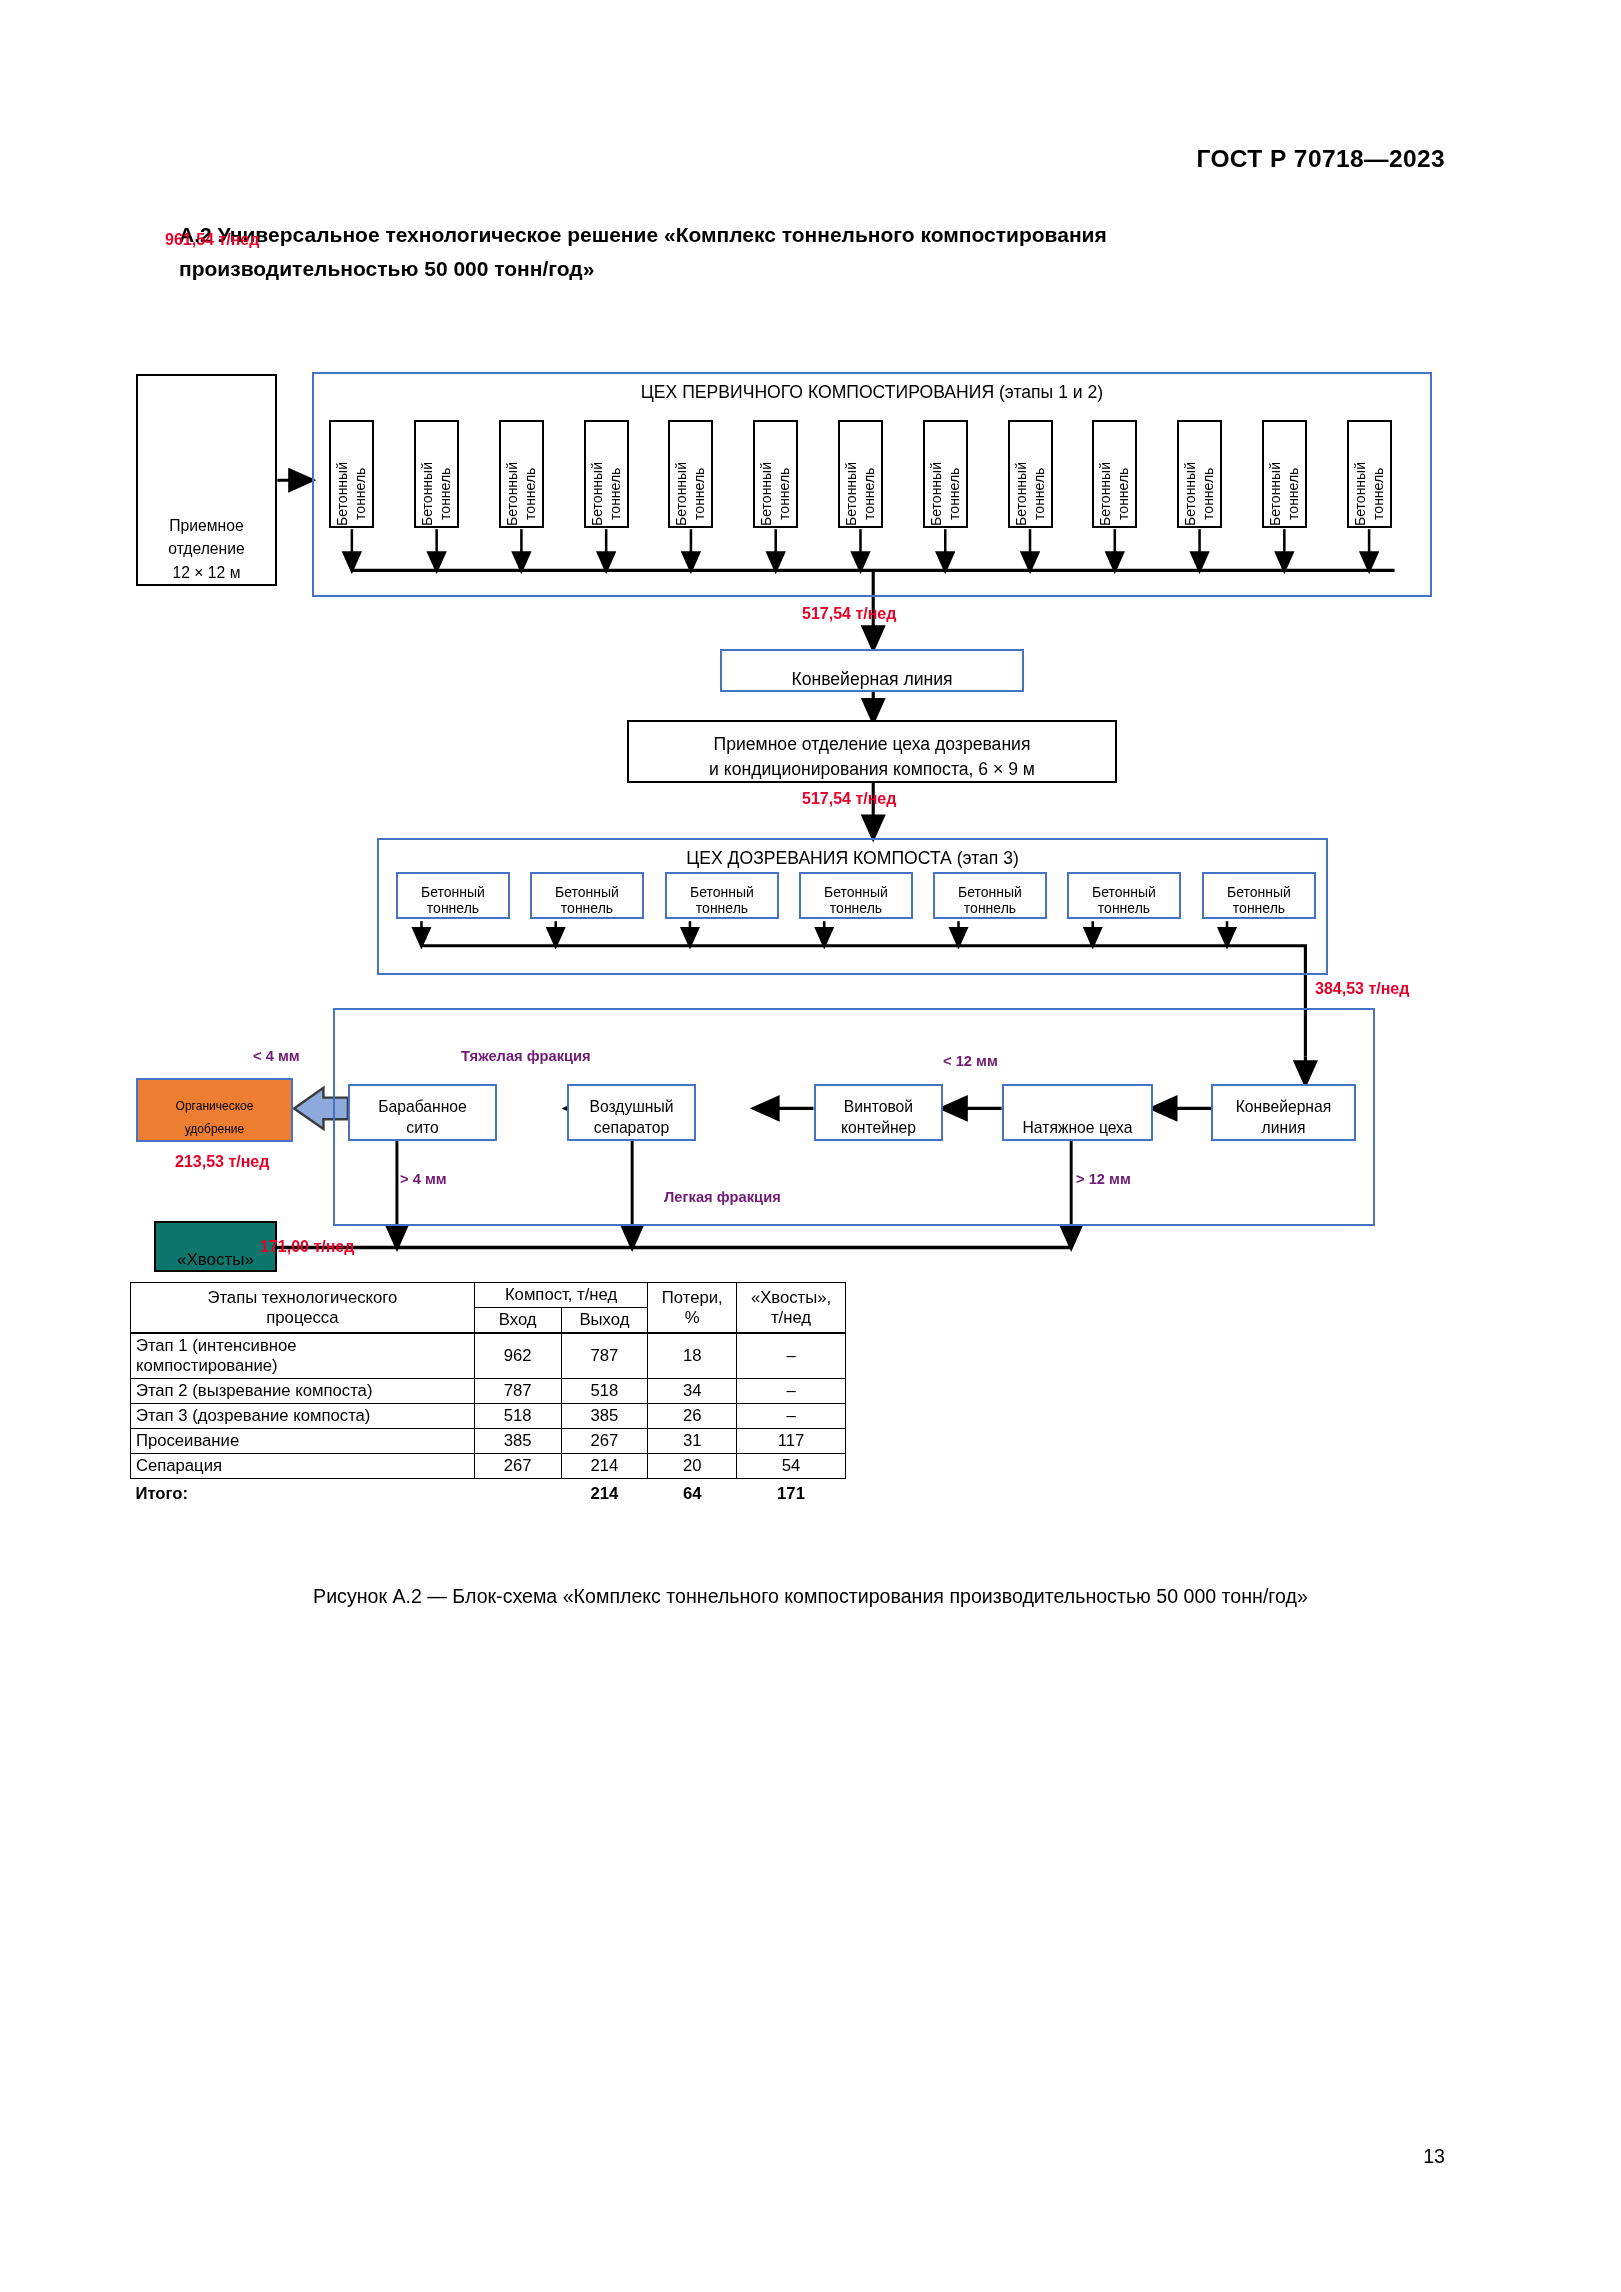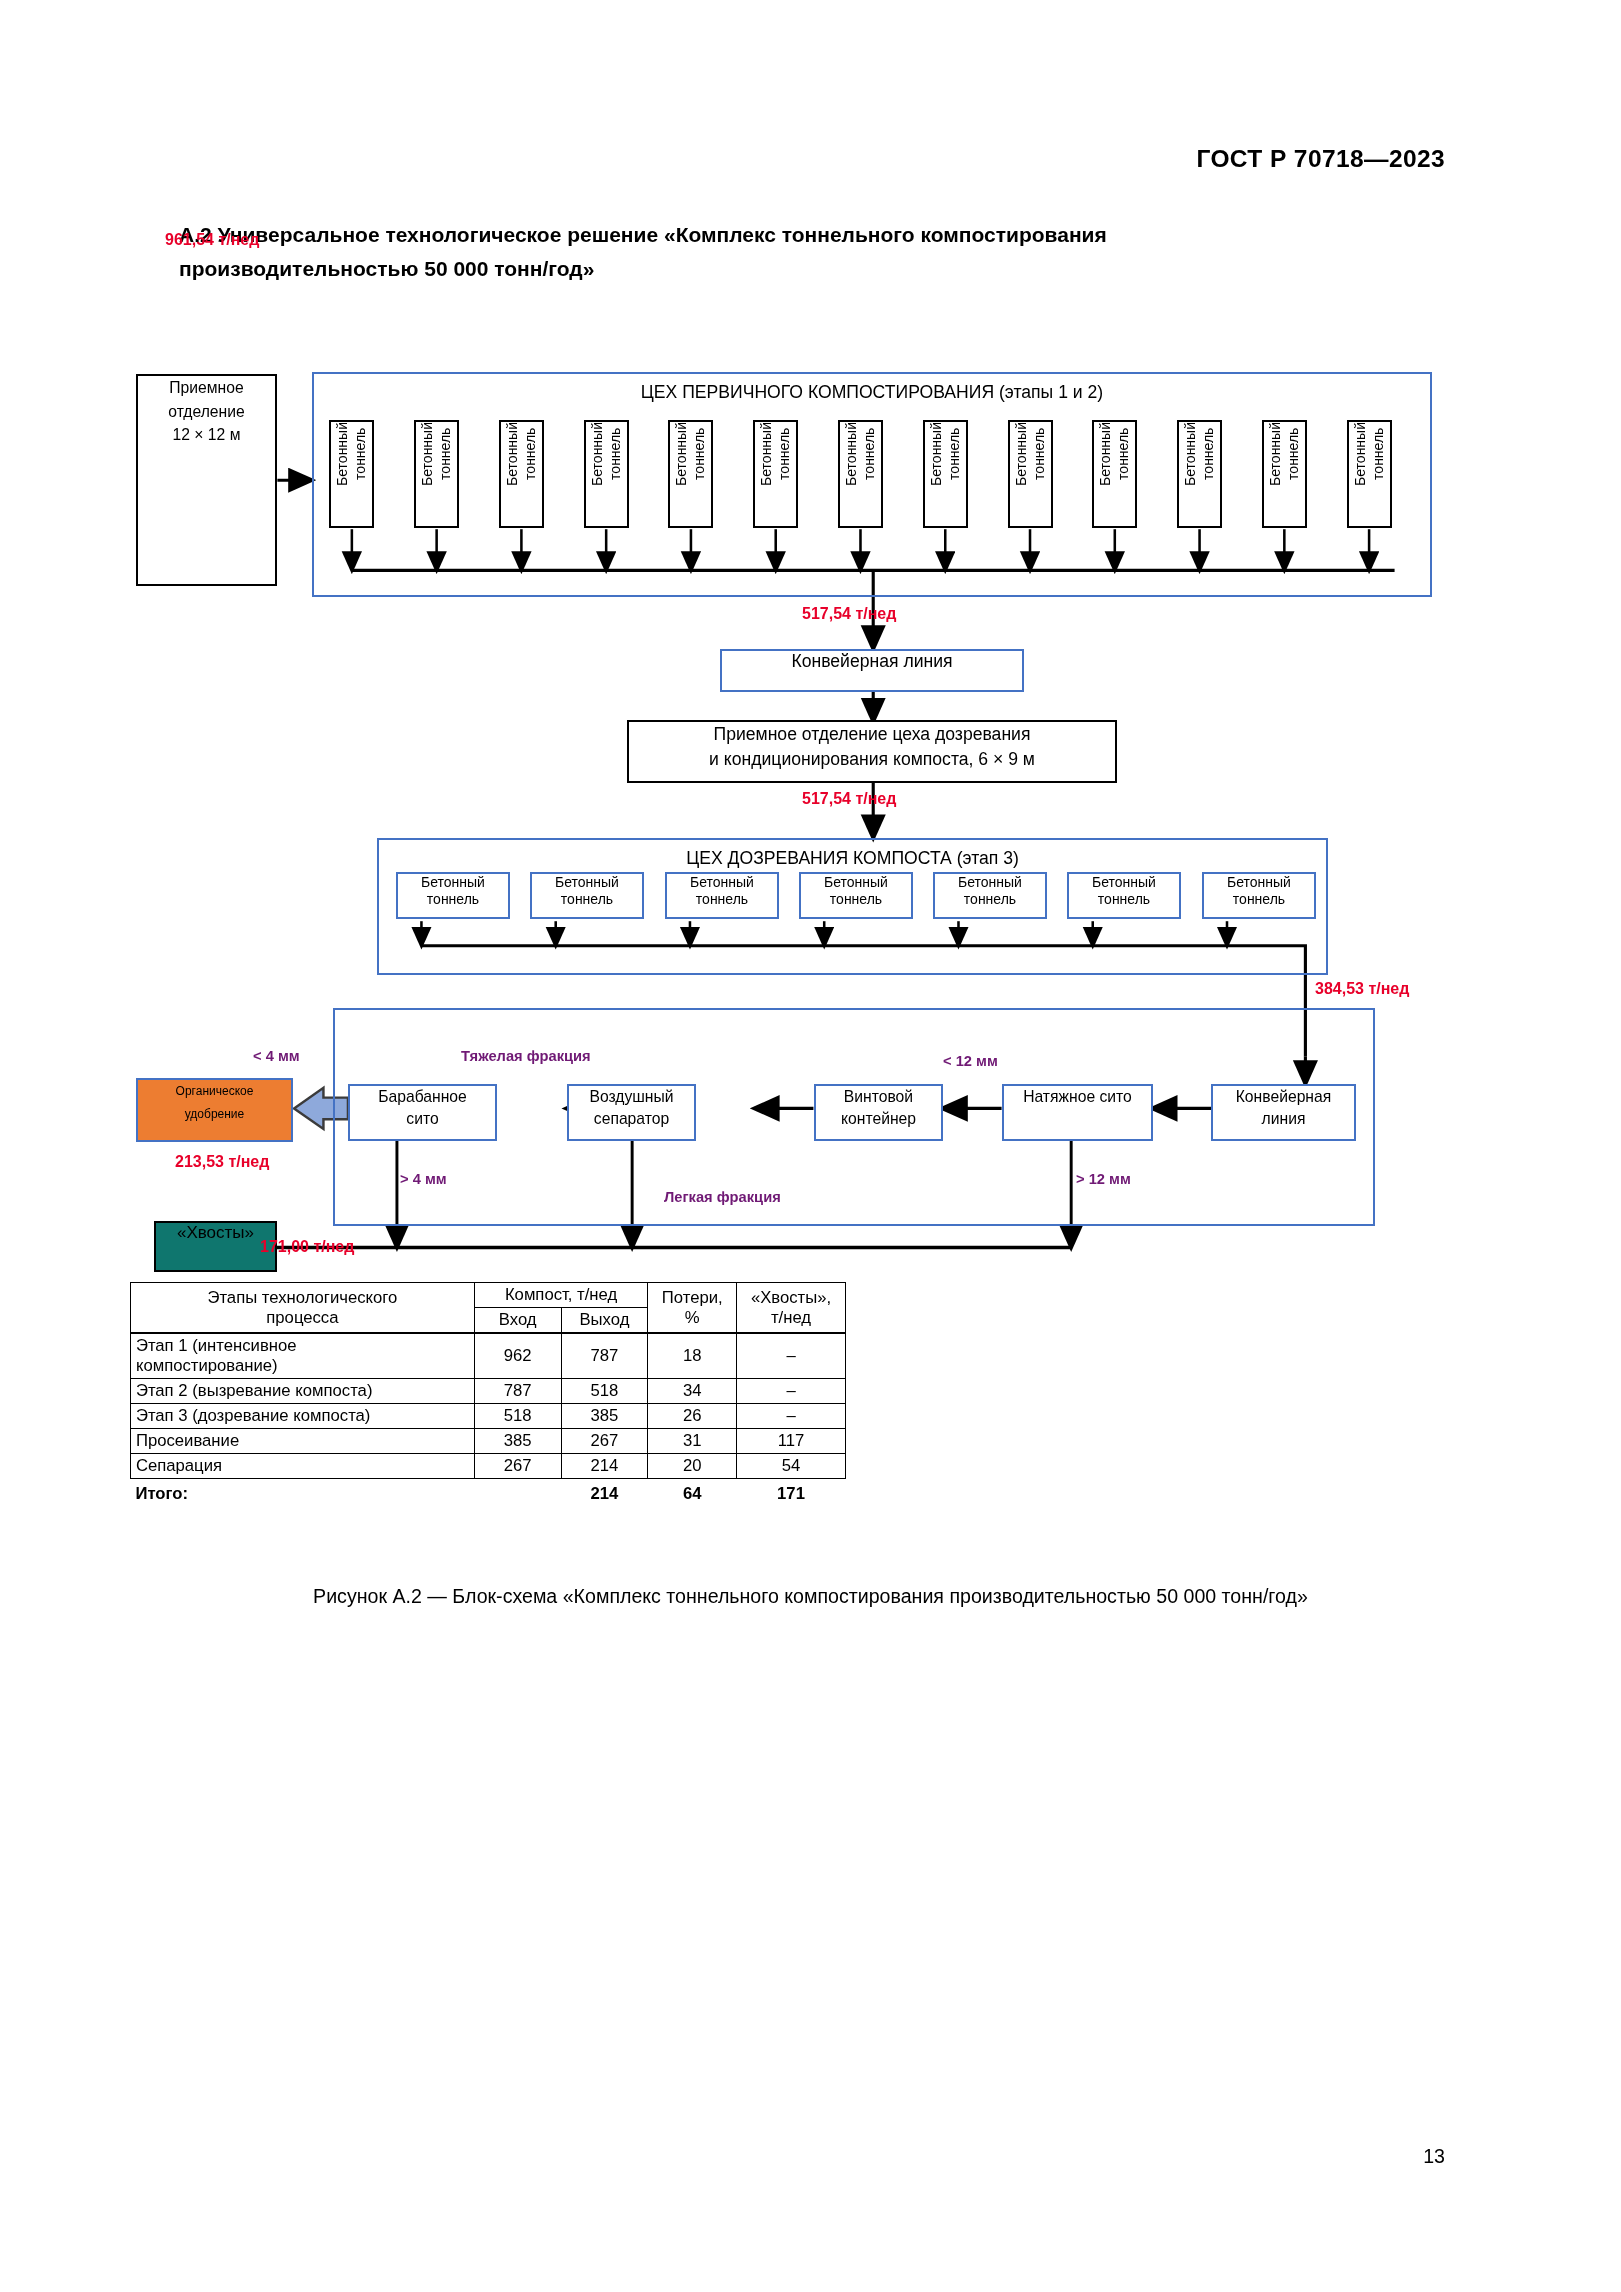--- a/index.html
+++ b/index.html
@@ -42,21 +42,21 @@
     position: absolute;
     top: 0;
     left: 0;
     width: 1621px;
     height: 1666px;
   }
   #diagram .node {
     position: absolute;
     box-sizing: border-box;
     display: flex;
-    align-items: flex-start;
+    align-items: flex-end;
     justify-content: center;
     text-align: center;
     background: #fff;
   }
   .k-black { border: 2.9px solid #000; }
   .k-blue  { border: 2.5px solid #4472C4; }
 
   .lbl-red {
     position: absolute;
     color: #E8002A;
@@ -349,21 +349,21 @@
   <div class="lbl-blue" style="top:1053px;left:943px;">&lt; 12 мм</div>
   <div class="lbl-blue" style="top:1171px;left:400px;">&gt; 4 мм</div>
   <div class="lbl-blue" style="top:1189px;left:664px;">Легкая фракция</div>
   <div class="lbl-blue" style="top:1171px;left:1076px;">&gt; 12 мм</div>
 
   <div class="node k-blue" style="top:1084px;left:1211px;width:145px;height:57px;font-size:15.7px;line-height:21.6px;">
     <span class="node-text">Конвейерная
 линия</span>
   </div>
   <div class="node k-blue" style="top:1084px;left:1002px;width:151px;height:57px;font-size:15.7px;line-height:21.6px;">
-    <span class="node-text">Натяжное сито</span>
+    <span class="node-text">Натяжное цеха</span>
   </div>
   <div class="node k-blue" style="top:1084px;left:814px;width:129px;height:57px;font-size:15.7px;line-height:21.6px;">
     <span class="node-text">Винтовой
 контейнер</span>
   </div>
   <div class="node k-blue" style="top:1084px;left:567px;width:129px;height:57px;font-size:15.7px;line-height:21.6px;">
     <span class="node-text">Воздушный
 сепаратор</span>
   </div>
   <div class="node k-blue" style="top:1084px;left:348px;width:149px;height:57px;font-size:15.7px;line-height:21.6px;">

